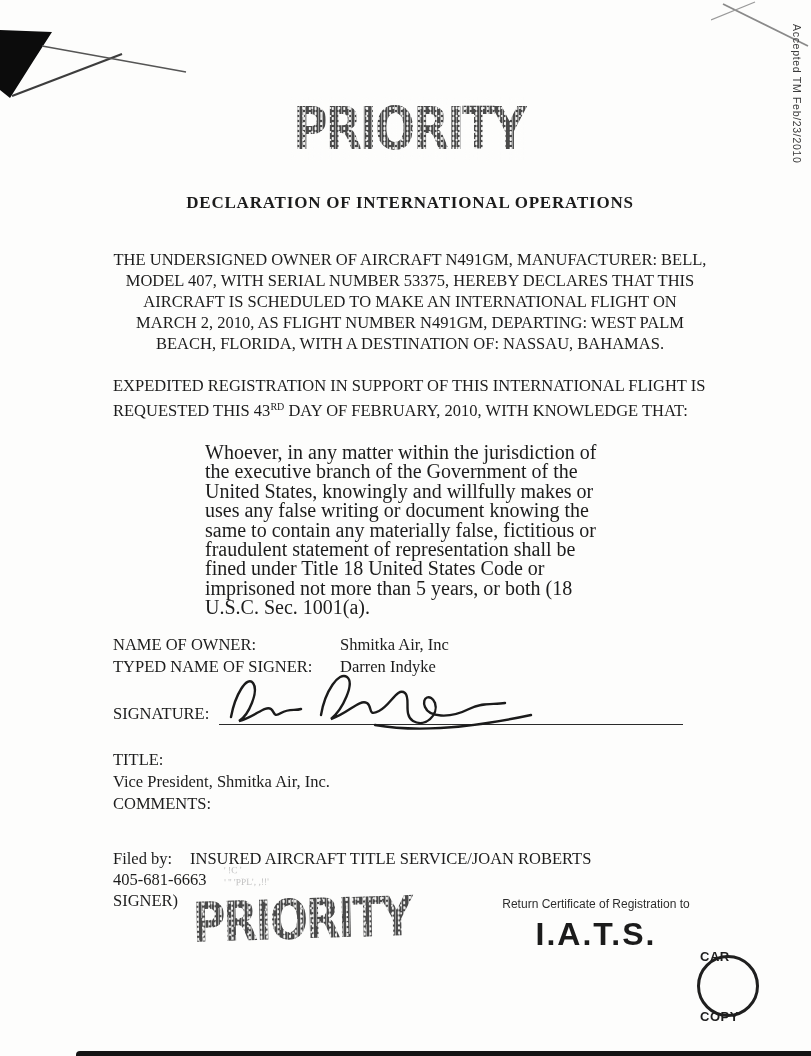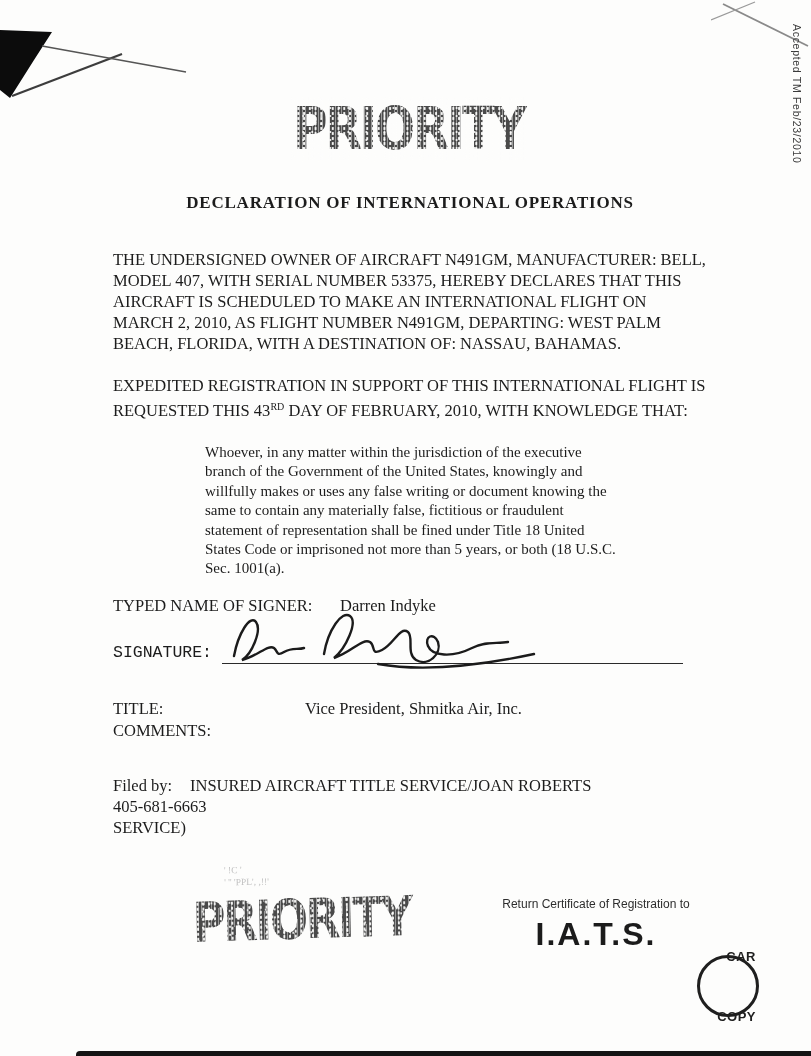--- a/index.html
+++ b/index.html
@@ -53,55 +53,55 @@
 
   
   .content {
     position:absolute; left:113px; top:192px; width:594px;
     font-family:"Liberation Serif", serif; font-size:16.5px; line-height:21px;
   }
   .doc-title {
     text-align:center; font-weight:bold; font-size:17px;
     letter-spacing:.8px; margin:0;
   }
-  .para1 { margin:36px 0 0 0; }
+  .para1 { margin:36px 0 0 0;text-align:center; }
   .para2 { margin:21px 0 0 0; }
   sup.rd { font-size:10px; vertical-align:6px; letter-spacing:0; }
   .legal {
     margin:22px 0 0 92px; width:412px;
-    font-size:15px; line-height:19.4px;
+    font-size:20px; line-height:19.4px;
   }
   .fields { margin-top:16px; }
   .frow { display:flex; line-height:22px; }
   .flabel  { width:227px; flex:none; }
   .tlabel  { width:192px; flex:none; }
-  .sig-row { display:flex; align-items:flex-end; margin-top:24px; line-height:22px;font-family:Liberation Mono, monospace; }
+  .sig-row { display:flex; align-items:flex-end; margin-top:24px; line-height:22px; }
   .sig-line {
     flex:1; margin-left:10px; margin-right:24px; height:22px;
     border-bottom:1.6px solid #2a2a2a; position:relative;
   }
   .sig-svg { position:absolute; left:6px; bottom:-15px; }
-  .title-row { margin-top:34px; }
+  .title-row { margin-top:24px;flex-direction:column; }
   .filing { margin-top:33px; }
   .filed-row { display:flex; }
   .flabel2 { width:77px; flex:none; }
   .phone { }
   .send-line1 { text-align:justify; text-align-last:justify; }
 
   
   .return-note {
     position:absolute; left:448px; top:897px; width:296px; text-align:center;
     font-family:"Liberation Sans", sans-serif; color:#2e2e2e;
   }
   .return-line1 { font-size:12px; }
   .return-line2 { font-size:32px; font-weight:bold; letter-spacing:2px; color:#1b1b1b; margin-top:5px; }
   .car-copy {
     position:absolute; left:697px; top:955px;
     width:56px; height:56px; border:3px solid #1f1f1f; border-radius:50%;
-    display:flex; flex-direction:column; align-items:flex-end; justify-content:center;
+    display:flex; flex-direction:column; align-items:flex-start; justify-content:center;
     font-family:"Liberation Sans", sans-serif; font-weight:bold;
     font-size:13px; line-height:15px; letter-spacing:.5px; color:#1f1f1f;gap:45px;
   }
 </style>
 </head>
 <body>
 
 <div class="page">
 
   <svg class="artifact-tl" width="210" height="100" viewBox="0 0 210 100">
@@ -124,20 +124,24 @@
     <h1 class="doc-title">DECLARATION OF INTERNATIONAL OPERATIONS</h1>
 
     <p class="para1">THE UNDERSIGNED OWNER OF AIRCRAFT N491GM, MANUFACTURER: BELL, MODEL 407, WITH SERIAL NUMBER 53375, HEREBY DECLARES THAT THIS AIRCRAFT IS SCHEDULED TO MAKE AN INTERNATIONAL FLIGHT ON MARCH 2, 2010, AS FLIGHT NUMBER N491GM, DEPARTING: WEST PALM BEACH, FLORIDA, WITH A DESTINATION OF: NASSAU, BAHAMAS.</p>
 
     <p class="para2"><span>EXPEDITED REGISTRATION IN SUPPORT OF THIS INTERNATIONAL FLIGHT IS REQUESTED THIS 43</span><sup class="rd">RD</sup><span> DAY OF FEBRUARY, 2010, WITH KNOWLEDGE THAT:</span></p>
 
     <p class="legal">Whoever, in any matter within the jurisdiction of the executive branch of the Government of the United States, knowingly and willfully makes or uses any false writing or document knowing the same to contain any materially false, fictitious or fraudulent statement of representation shall be fined under Title 18 United States Code or imprisoned not more than 5 years, or both (18 U.S.C. Sec. 1001(a).</p>
 
     <div class="fields">
       <div class="frow">
+        <span class="flabel">NAME OF OWNER:</span>
+        <span>Shmitka Air, Inc</span>
+      </div>
+      <div class="frow">
         <span class="flabel">TYPED NAME OF SIGNER:</span>
         <span>Darren Indyke</span>
       </div>
 
       <div class="sig-row">
         <span>SIGNATURE:</span>
         <span class="sig-line">
           <svg class="sig-svg" width="320" height="74" viewBox="0 0 320 74">
             <g stroke="#1b1b1b" stroke-width="2.4" fill="none" stroke-linecap="round">
               <path d="M6,52 C10,30 22,10 28,18 C34,26 24,50 14,56 C30,52 40,40 46,44 C50,47 48,53 56,48 C64,43 70,46 76,44"></path>
@@ -156,21 +160,21 @@
         <span>COMMENTS:</span>
       </div>
     </div>
 
     <div class="filing">
       <div class="filed-row">
         <span class="flabel2">Filed by:</span>
         <span>INSURED AIRCRAFT TITLE SERVICE/JOAN ROBERTS</span>
       </div>
       <div class="phone">405-681-6663</div>
-      <div>SERVICE)</div>
+      <div>SIGNER)</div>
     </div>
   </div>
 
   <div class="faint-marks"><span>' !C '</span><br><span>' '' 'PPL', ,!!'</span></div>
 
   <div class="return-note">
     <div class="return-line1">Return Certificate of Registration to</div>
     <div class="return-line2">I.A.T.S.</div>
   </div>
 

